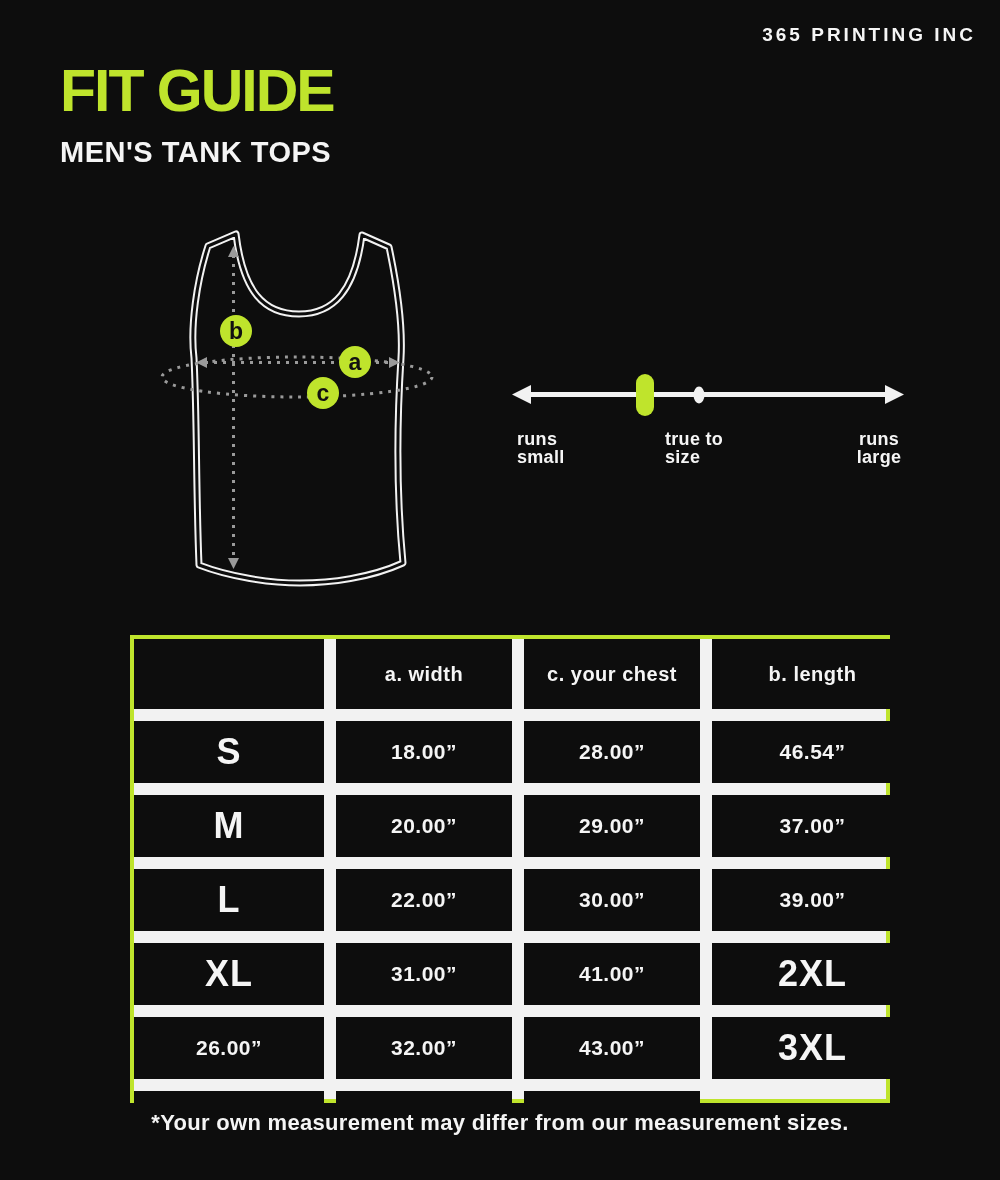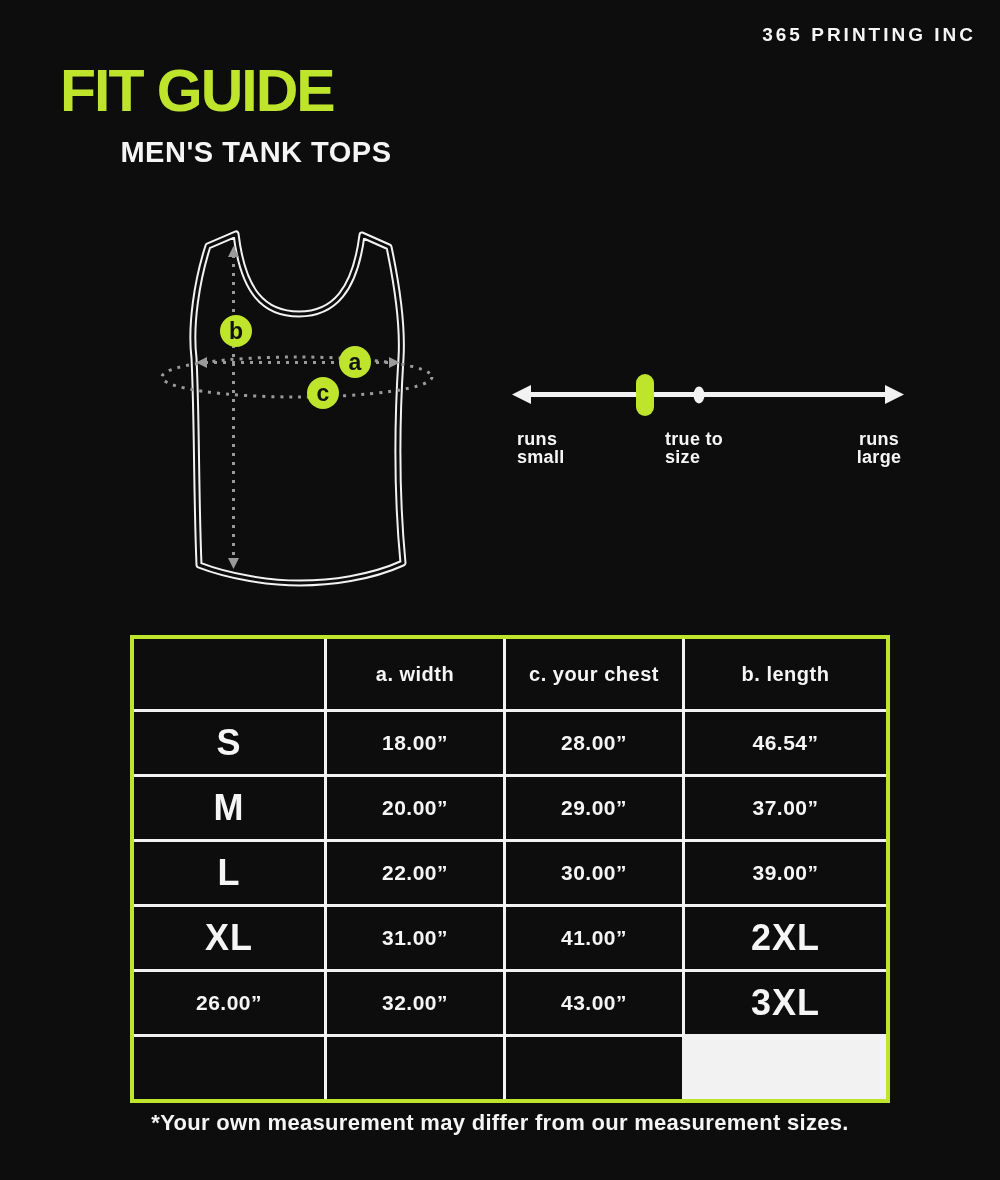--- a/index.html
+++ b/index.html
@@ -16,39 +16,39 @@
     color:#f5f5f5;font-size:19px;font-weight:bold;letter-spacing:3px;
   }
 
   .title-block{position:absolute;left:60px;top:50px;width:392px;}
   .title{
     color:#bfe42c;font-size:59px;font-weight:bold;letter-spacing:-2px;
     line-height:82px;white-space:nowrap;
   }
   .subtitle{
     color:#f5f5f5;font-size:29px;font-weight:bold;letter-spacing:0.5px;
-    text-align:center;margin-top:4px;white-space:nowrap;
+    text-align:left;margin-top:4px;white-space:nowrap;
   }
 
   .tank-svg{position:absolute;left:140px;top:205px;width:340px;height:410px;}
 
   .scale-svg{position:absolute;left:500px;top:368px;width:430px;height:52px;}
   .scale-label{
     position:absolute;color:#f5f5f5;font-size:18px;font-weight:bold;
     line-height:18px;letter-spacing:0.3px;
   }
   .scale-label.left{left:517px;top:430px;text-align:left;}
   .scale-label.center{left:665px;top:430px;width:125px;text-align:left;}
   .scale-label.right{left:833px;top:430px;width:92px;text-align:center;}
 
   .size-table{
     position:absolute;left:130px;top:635px;width:760px;height:468px;
     box-sizing:border-box;border:4px solid #bfe42c;background:#f2f2f2;
     display:grid;grid-template-columns:190px 176px 176px 201px;
-    grid-template-rows:70px repeat(6,62px);gap:3px;
+    grid-template-rows:70px repeat(6,62px);gap:12px;
   }
   .cell{
     background:#0d0d0d;color:#f5f5f5;
     display:flex;align-items:center;justify-content:center;
   }
   .cell.header{font-size:20px;font-weight:bold;letter-spacing:0.5px;}
   .cell.size{font-size:36px;font-weight:bold;letter-spacing:1px;}
   .cell.value{font-size:21px;font-weight:bold;letter-spacing:0.5px;}
 
   .footnote{

